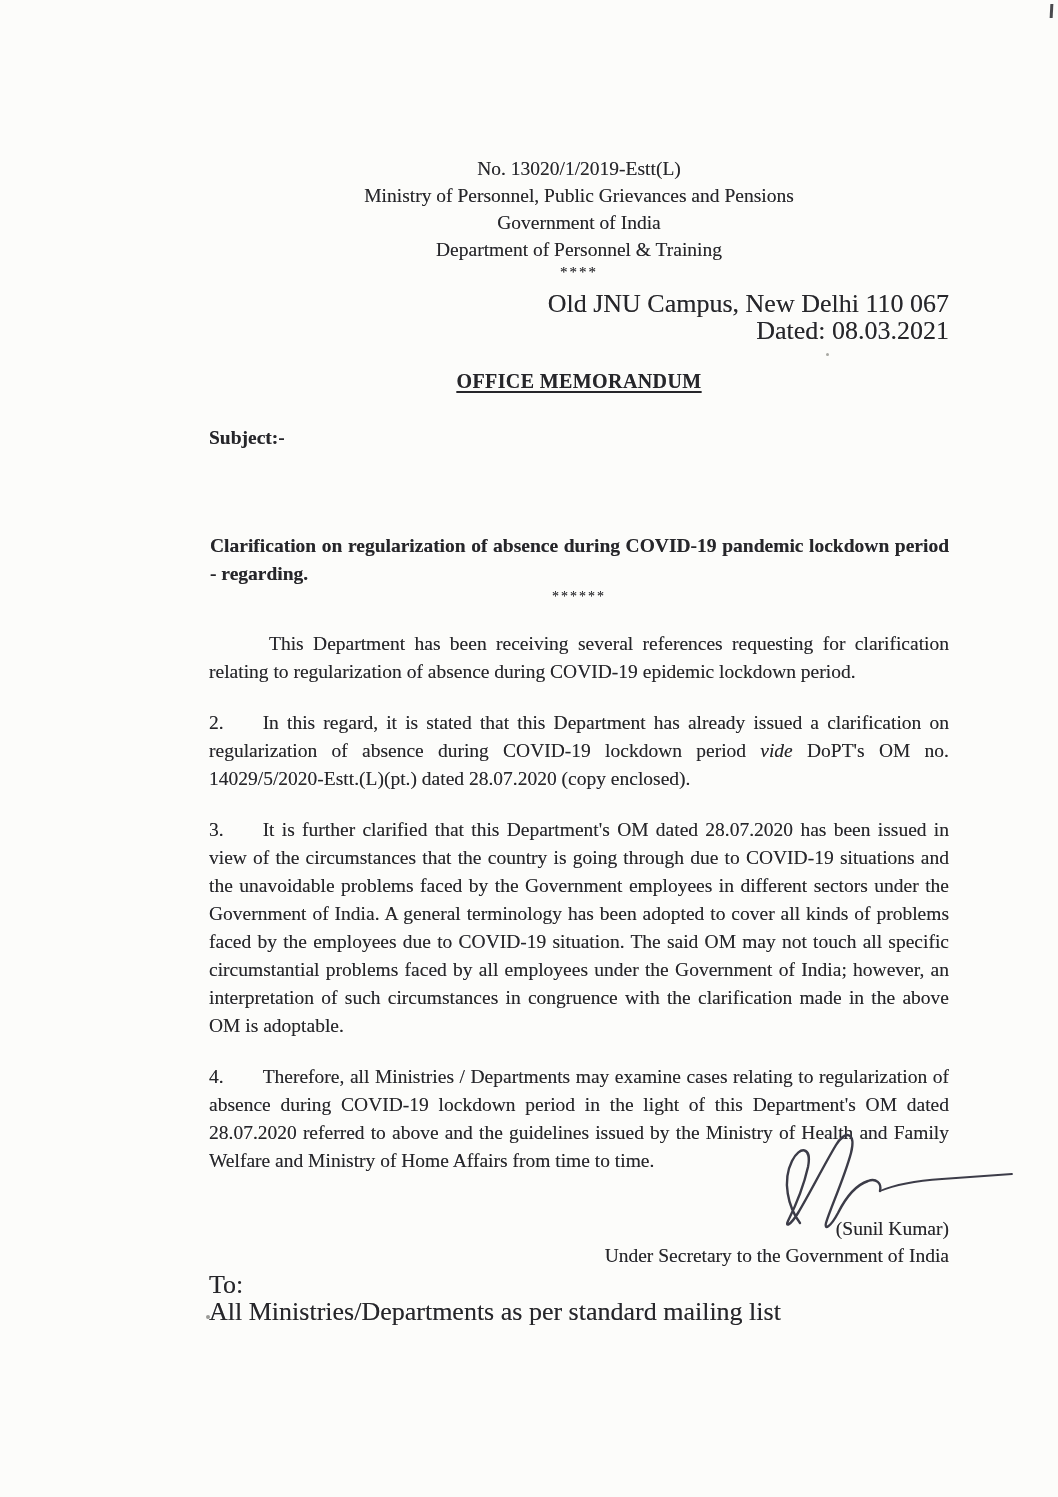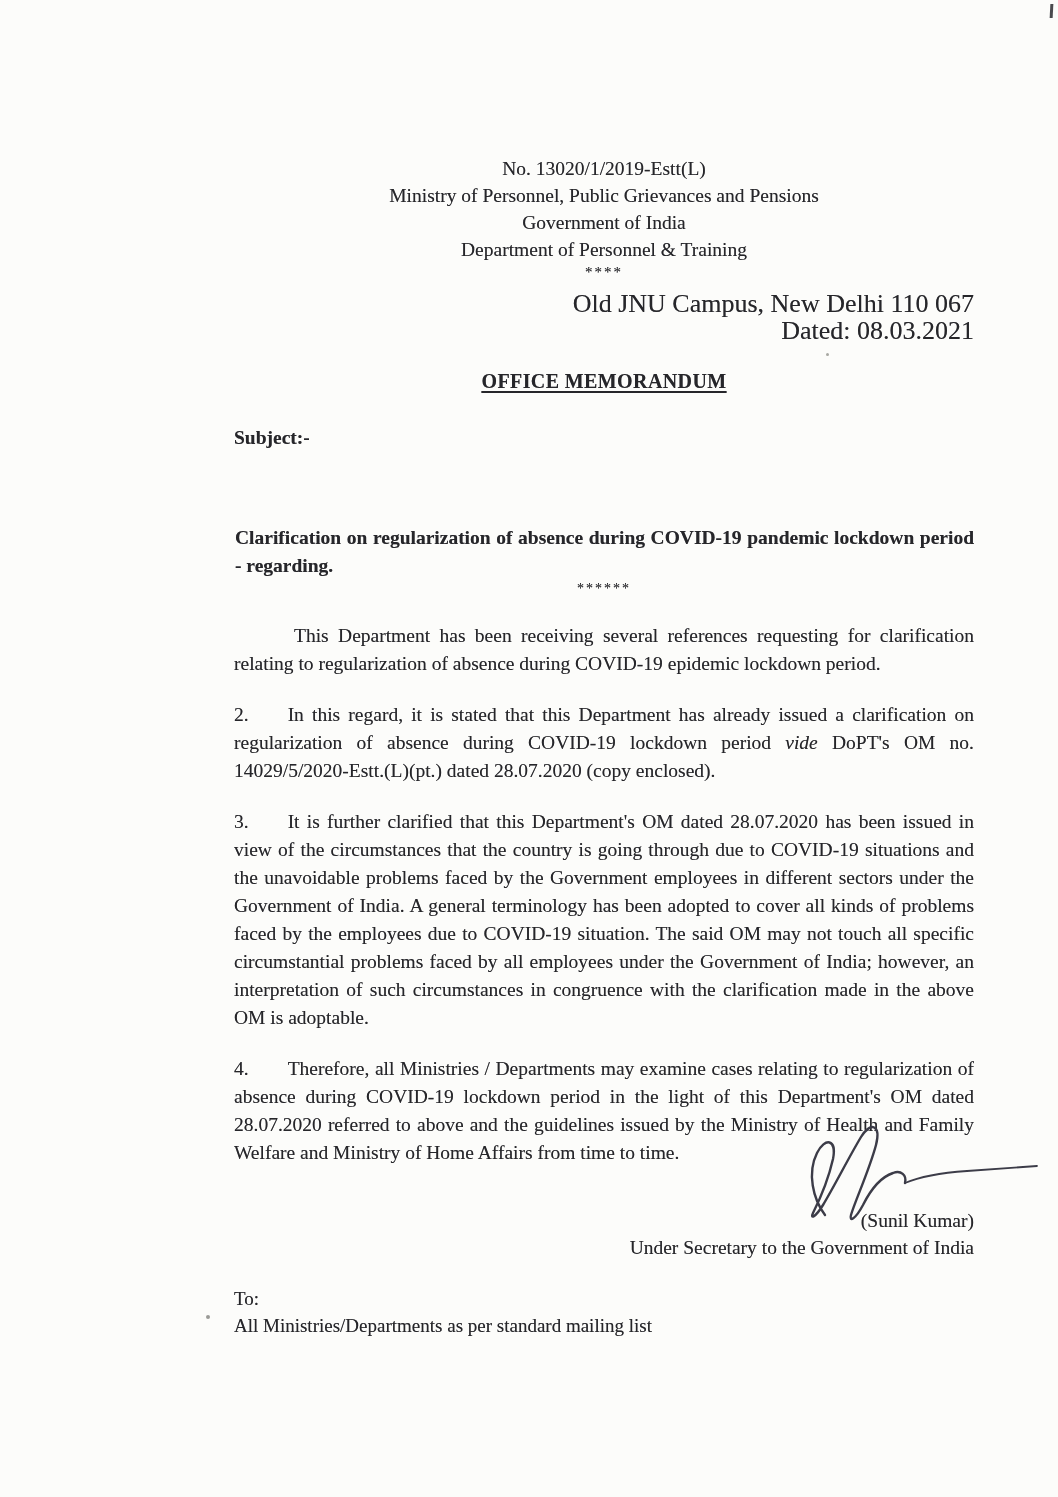--- a/index.html
+++ b/index.html
@@ -13,21 +13,21 @@
     height: 1497px;
     margin: 0 auto;
     background: #fcfcfa;
     font-family: "Liberation Serif", serif;
     color: #26262a;
     overflow: hidden;
     text-shadow: 0 0 0.5px rgba(40,40,45,0.45);
   }
   .content {
     position: absolute;
-    left: 234px;
+    left: 209px;
     top: 155px;
     width: 740px;
   }
   .hdr-center {
     text-align: center;
     font-size: 19.5px;
     line-height: 27px;
   }
   .hdr-stars {
     text-align: center;
@@ -62,20 +62,21 @@
     flex-direction: column;
   }
   .subject-label {
     flex: 0 0 100px;
     white-space: nowrap;
   }
   .subject-text {
     flex: 1;
     text-align: justify;
     padding-left: 1px;
+    margin-top: 8px;
   }
   .subject-stars {
     text-align: center;
     font-size: 14px;
     line-height: 14px;
     letter-spacing: 2px;
     margin-top: 2px;
   }
   p.para {
     font-size: 19.5px;
@@ -100,23 +101,23 @@
     line-height: 27px;
     margin-top: 40px;
   }
   .sig-svg {
     position: absolute;
     right: -70px;
     top: -88px;
     pointer-events: none;
   }
   .footer-block {
-    font-size: 19px;
-    line-height: 27px;
-    margin-top: 24px;
+    font-size: 26px;
+    line-height: 27px;
+    margin-top: 2px;
   }
   .footer-block .to-label {
     margin-bottom: 0px;
   }
   .artifact-tick {
     position: absolute;
     top: 4px;
     right: 5px;
     width: 3px;
     height: 14px;

